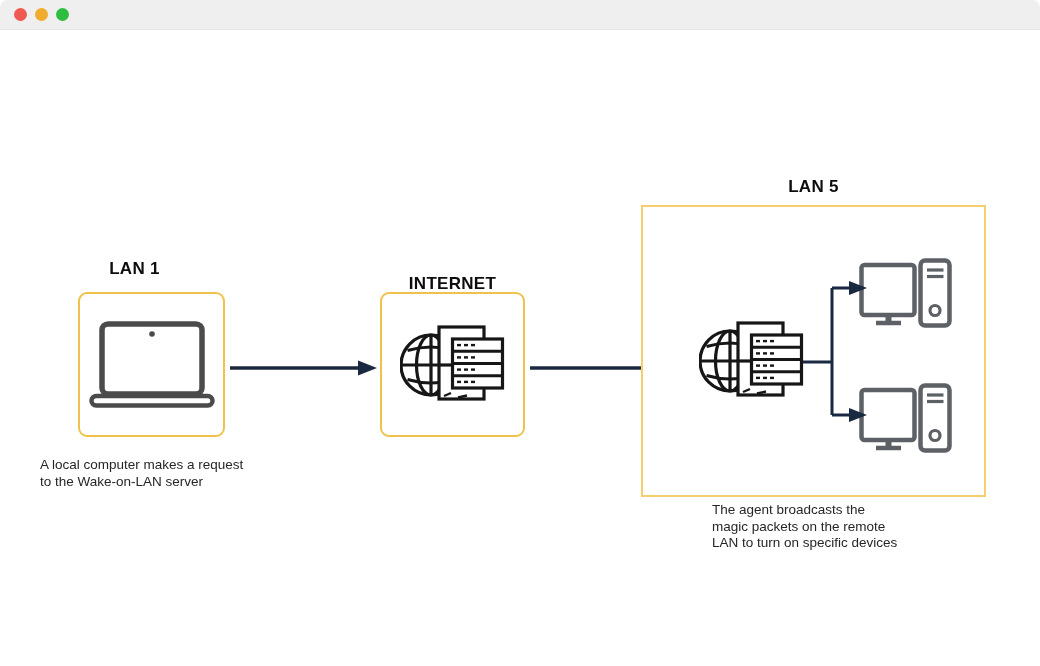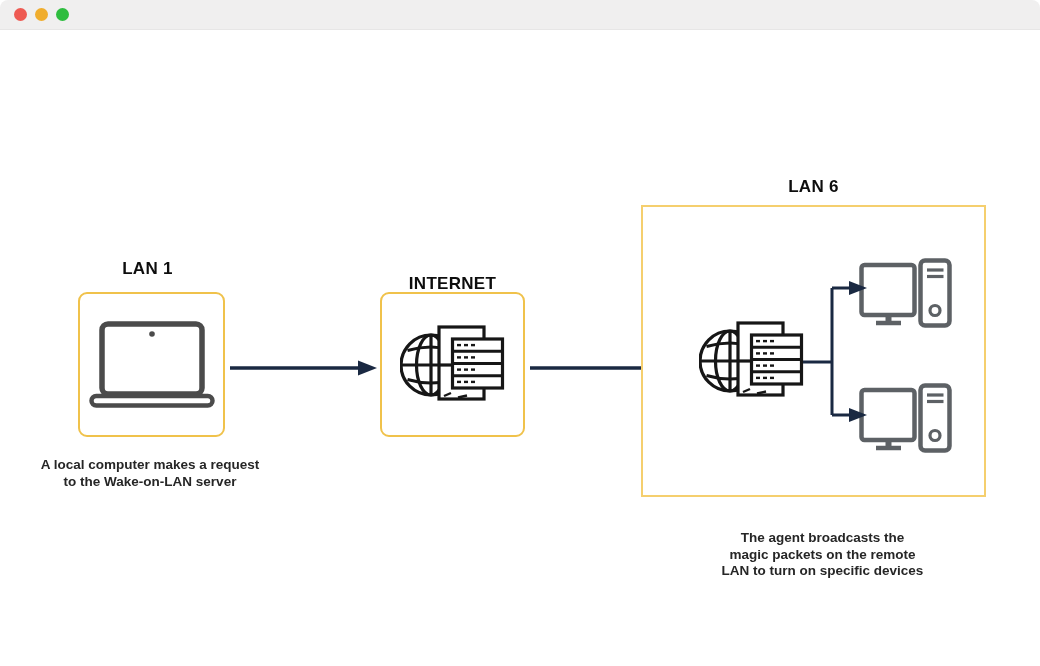--- a/index.html
+++ b/index.html
@@ -36,22 +36,22 @@
   .node-box{
     position:absolute;background:#fff;border:2px solid var(--yellow-box);
     border-radius:9px;box-sizing:border-box;
     display:flex;align-items:center;justify-content:center;
   }
   .lan2-box{
     position:absolute;background:#fff;border:2px solid var(--yellow-lan2);
     box-sizing:border-box;
   }
   .caption{
-    position:absolute;text-align:center;white-space:pre-line;
-    font-size:13.5px;line-height:16.5px;color:var(--text-dark);font-weight:bold;
+    position:absolute;white-space:pre-line;
+    font-size:13.5px;line-height:16.5px;color:var(--text-dark);
   }
   svg{display:block;}
   .stroke-navy{stroke:var(--navy);}
   .fill-navy{fill:var(--navy);}
 </style>
 </head>
 <body>
 
 <svg width="0" height="0" style="position:absolute" aria-hidden="true">
   <defs>
@@ -103,21 +103,21 @@
 <div class="window">
 
   <div class="titlebar">
     <span class="dot red"></span>
     <span class="dot yellow"></span>
     <span class="dot green"></span>
   </div>
 
   <div class="canvas">
 
-    <div class="section-title" style="left:74px;top:229px;width:147px">LAN 1</div>
+    <div class="section-title" style="left:61px;top:229px;width:147px">LAN 1</div>
 
     <div class="node-box" style="left:78px;top:262px;width:147px;height:145px">
       <svg width="126" height="87" viewBox="0 0 126 87">
         <g stroke="#4b4b4b" fill="none">
           <rect x="13" y="3" width="100" height="70" rx="6" stroke-width="5.5"></rect>
           <circle cx="63" cy="13" r="2.8" fill="#4b4b4b" stroke="none"></circle>
           <rect x="2.5" y="75" width="121" height="9.5" rx="4.75" stroke-width="4.5"></rect>
         </g>
       </svg>
     </div>
@@ -137,21 +137,21 @@
         <use href="#globe-server"></use>
       </svg>
     </div>
 
 
     <svg class="abs" style="left:530px;top:329px" width="153" height="18">
       <line class="stroke-navy" x1="0" y1="9" x2="135" y2="9" stroke-width="3.5"></line>
       <polygon class="fill-navy" points="133,1.5 133,16.5 152,9"></polygon>
     </svg>
 
-    <div class="section-title" style="left:641px;top:147px;width:345px">LAN 6</div>
+    <div class="section-title" style="left:641px;top:147px;width:345px">LAN 5</div>
 
     <div class="lan2-box" style="left:641px;top:175px;width:345px;height:292px"></div>
 
     <svg class="abs" style="left:699px;top:291px" width="105" height="80" viewBox="0 0 105 80">
       <use href="#globe-server"></use>
     </svg>
 
     <svg class="abs" style="left:859px;top:228px" width="93" height="72" viewBox="0 0 93 72">
       <use href="#desktop-pc"></use>
     </svg>
@@ -159,18 +159,18 @@
     <svg class="abs" style="left:859px;top:353px" width="93" height="72" viewBox="0 0 93 72">
       <use href="#desktop-pc"></use>
     </svg>
 
     <svg class="abs" style="left:801px;top:248px" width="69" height="146">
       <path class="stroke-navy" d="M2 84 H31 M31 10 V137 M31 10 H58 M31 137 H58" fill="none" stroke-width="3"></path>
       <polygon class="fill-navy" points="48,3 48,17 66,10"></polygon>
       <polygon class="fill-navy" points="48,130 48,144 66,137"></polygon>
     </svg>
 
-    <div class="caption" style="left:712px;top:500px;width:221px">The agent broadcasts the
+    <div class="caption" style="left:712px;top:472px;width:221px">The agent broadcasts the
 magic packets on the remote
 LAN to turn on specific devices</div>
 
   </div>
 </div>
 
 </body></html>

